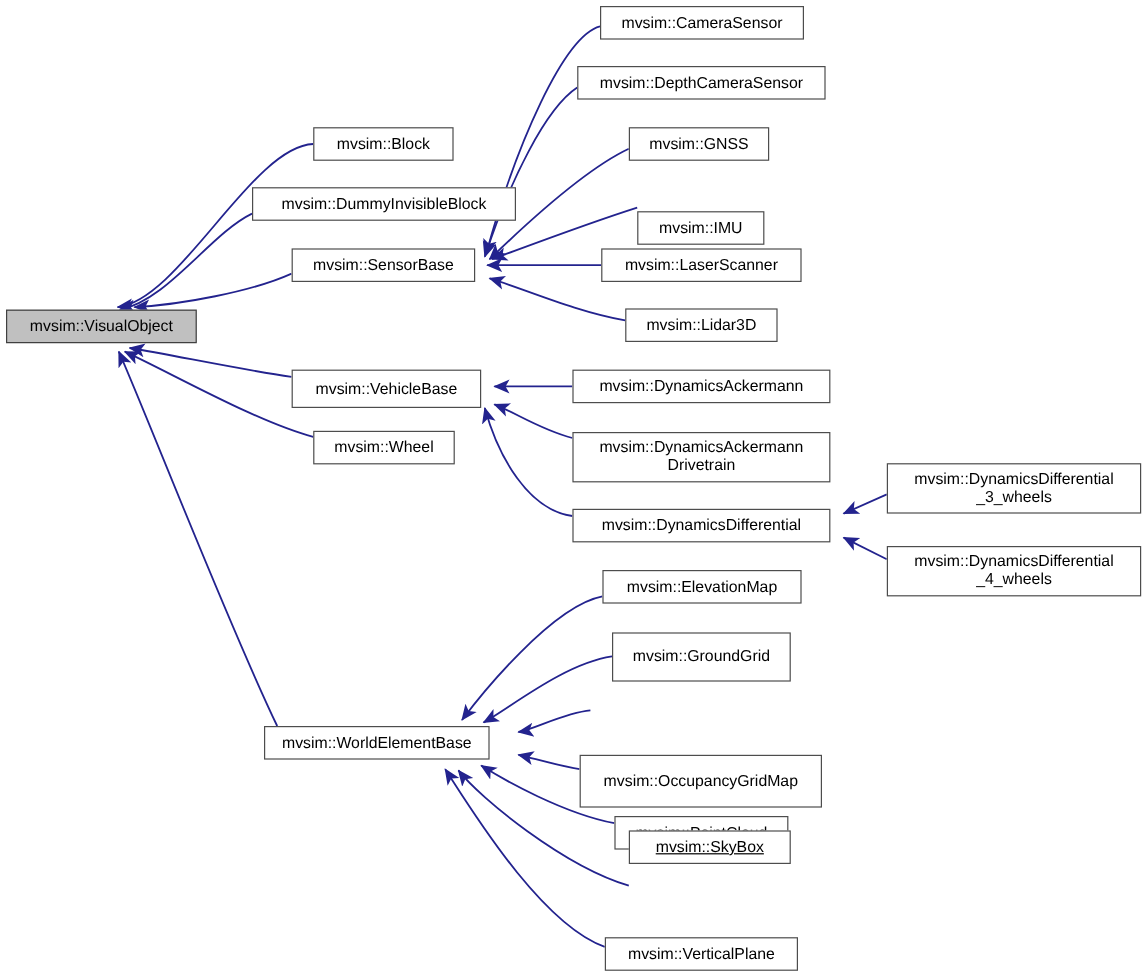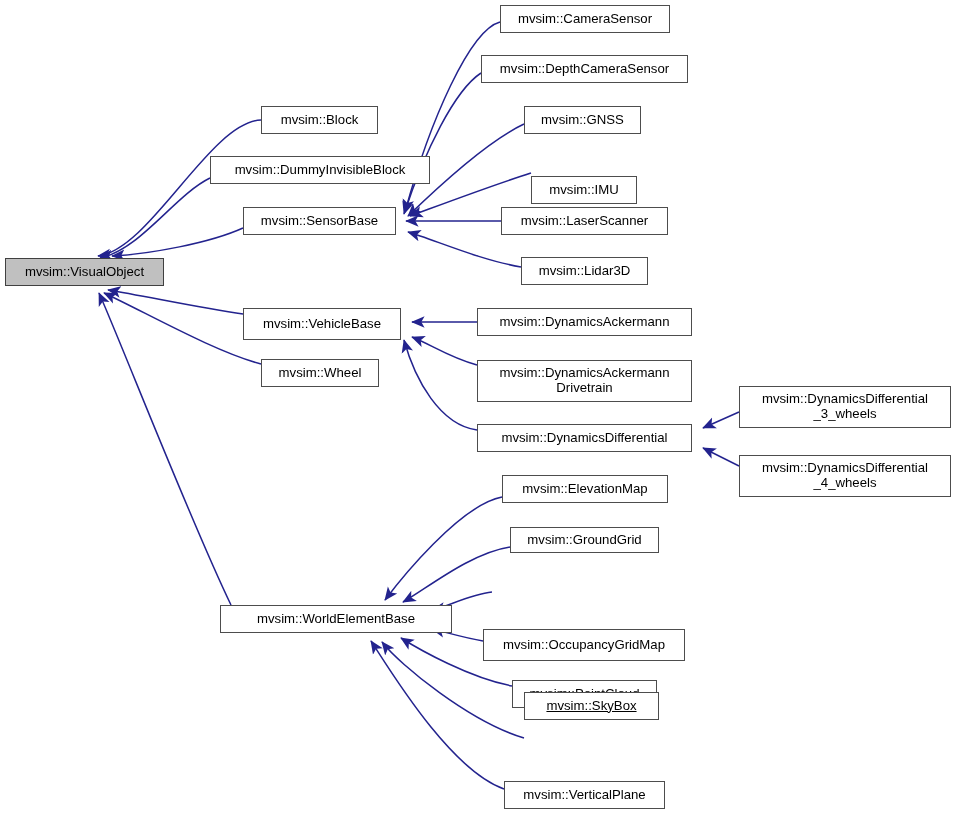--- a/index.html
+++ b/index.html
@@ -97,36 +97,36 @@
       </g>
   </svg>
 
   <div id="nodes-layer">
       <div class="node root" style="left: 5px; top: 258px; width: 159px; height: 28px;"><span class="node-label">mvsim::VisualObject</span></div>
       <div class="node" style="left: 261px; top: 106px; width: 117px; height: 28px;"><span class="node-label">mvsim::Block</span></div>
       <div class="node" style="left: 210px; top: 156px; width: 220px; height: 28px;"><span class="node-label">mvsim::DummyInvisibleBlock</span></div>
       <div class="node" style="left: 243px; top: 207px; width: 153px; height: 28px;"><span class="node-label">mvsim::SensorBase</span></div>
       <div class="node" style="left: 243px; top: 308px; width: 158px; height: 32px;"><span class="node-label">mvsim::VehicleBase</span></div>
       <div class="node" style="left: 261px; top: 359px; width: 118px; height: 28px;"><span class="node-label">mvsim::Wheel</span></div>
-      <div class="node" style="left: 220px; top: 605px; width: 232px; height: 28px;"><span class="node-label">mvsim::WorldElementBase</span></div>
+      <div class="node" style="left: 220px; top: 605px; width: 188px; height: 28px;"><span class="node-label">mvsim::WorldElementBase</span></div>
       <div class="node" style="left: 500px; top: 5px; width: 170px; height: 28px;"><span class="node-label">mvsim::CameraSensor</span></div>
       <div class="node" style="left: 481px; top: 55px; width: 207px; height: 28px;"><span class="node-label">mvsim::DepthCameraSensor</span></div>
       <div class="node" style="left: 524px; top: 106px; width: 117px; height: 28px;"><span class="node-label">mvsim::GNSS</span></div>
       <div class="node" style="left: 531px; top: 156px; width: 106px; height: 28px; margin-top: 20px;"><span class="node-label">mvsim::IMU</span></div>
       <div class="node" style="left: 501px; top: 207px; width: 167px; height: 28px;"><span class="node-label">mvsim::LaserScanner</span></div>
       <div class="node" style="left: 521px; top: 257px; width: 127px; height: 28px;"><span class="node-label">mvsim::Lidar3D</span></div>
       <div class="node" style="left: 477px; top: 308px; width: 215px; height: 28px;"><span class="node-label">mvsim::DynamicsAckermann</span></div>
       <div class="node" style="left: 477px; top: 360px; width: 215px; height: 42px;"><span class="node-label">mvsim::DynamicsAckermann
 Drivetrain</span></div>
       <div class="node" style="left: 477px; top: 424px; width: 215px; height: 28px;"><span class="node-label">mvsim::DynamicsDifferential</span></div>
       <div class="node" style="left: 739px; top: 386px; width: 212px; height: 42px;"><span class="node-label">mvsim::DynamicsDifferential
 _3_wheels</span></div>
       <div class="node" style="left: 739px; top: 455px; width: 212px; height: 42px;"><span class="node-label">mvsim::DynamicsDifferential
 _4_wheels</span></div>
       <div class="node" style="left: 502px; top: 475px; width: 166px; height: 28px;"><span class="node-label">mvsim::ElevationMap</span></div>
-      <div class="node" style="left: 510px; top: 527px; width: 149px; height: 26px;"><span class="node-label">mvsim::GroundGrid</span></div>
-      <div class="node" style="left: 483px; top: 629px; width: 202px; height: 32px;"><span class="node-label">mvsim::OccupancyGridMap</span></div>
+      <div class="node" style="left: 510px; top: 527px; width: 149px; height: 41px;"><span class="node-label">mvsim::GroundGrid</span></div>
+      <div class="node" style="left: 483px; top: 629px; width: 202px; height: 44px;"><span class="node-label">mvsim::OccupancyGridMap</span></div>
       <div class="node" style="left: 512px; top: 680px; width: 145px; height: 28px;"><span class="node-label">mvsim::PointCloud</span></div>
       <div class="node" style="left: 524px; top: 692px; width: 135px; height: 28px; text-decoration: underline;"><span class="node-label">mvsim::SkyBox</span></div>
       <div class="node" style="left: 504px; top: 781px; width: 161px; height: 28px;"><span class="node-label">mvsim::VerticalPlane</span></div>
     </div>
 
 </div>
 
 </body></html>

